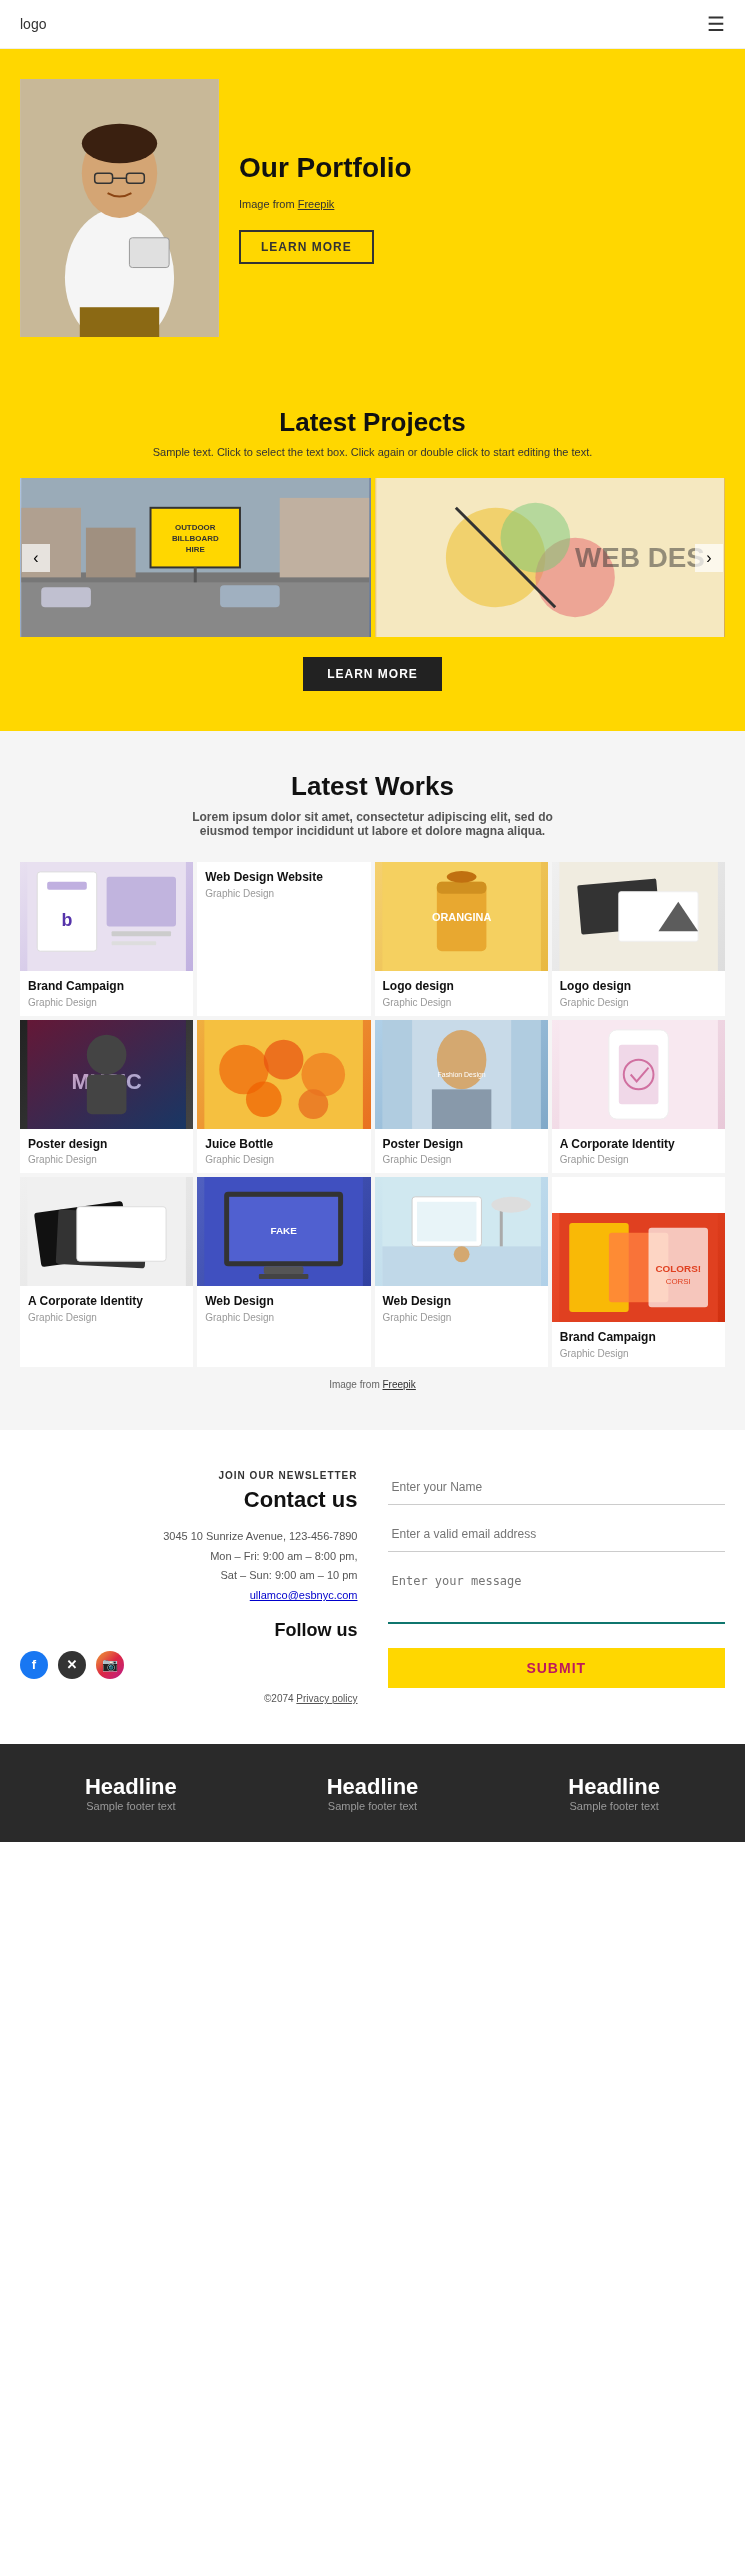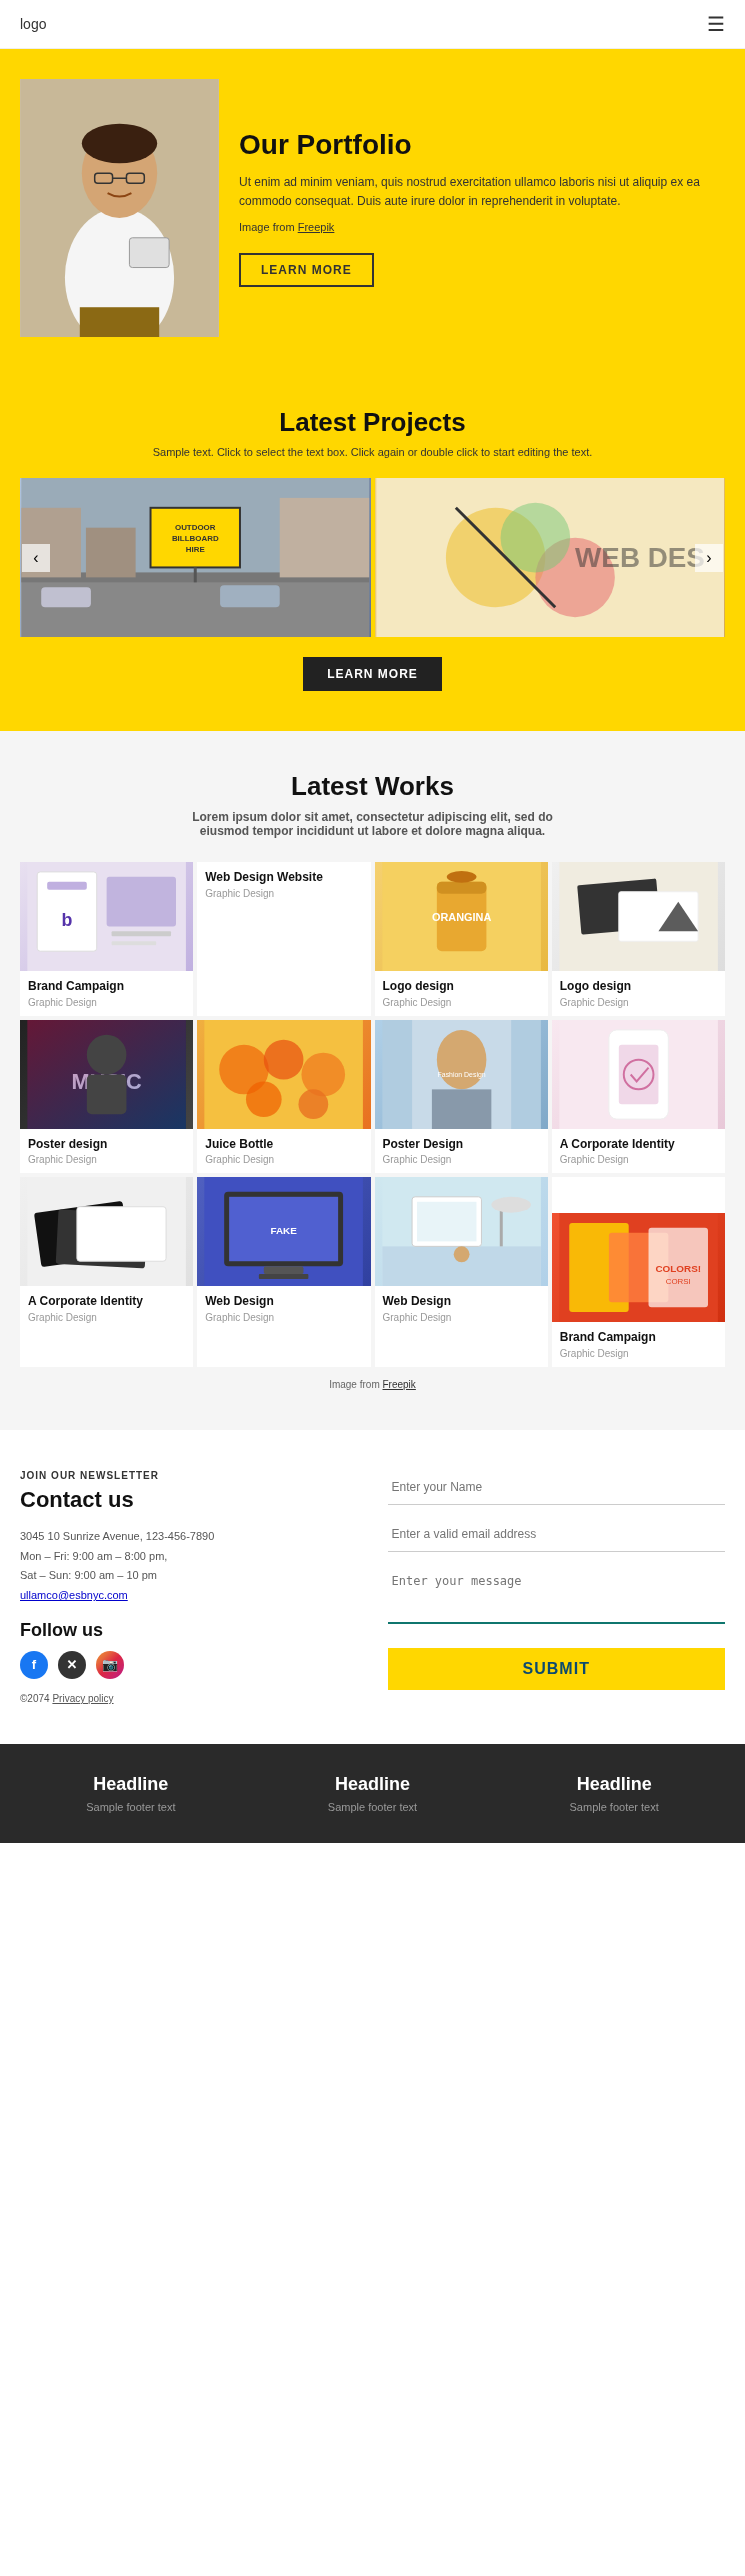--- a/index.html
+++ b/index.html
@@ -71,21 +71,21 @@
     .thumb-poster2 { background: linear-gradient(135deg, #b0d0e8 0%, #80a8c8 100%); }
     .thumb-corporate { background: linear-gradient(135deg, #f8e8f0 0%, #e8c8d8 100%); }
     .thumb-corp2 { background: linear-gradient(135deg, #f0f0f0 0%, #e0e0e0 100%); }
     .thumb-webdesign2 { background: linear-gradient(135deg, #5060c0 0%, #3040a0 100%); }
     .thumb-webdesign3 { background: linear-gradient(135deg, #d0e8f0 0%, #b0d0e8 100%); }
     .thumb-brand2 { background: linear-gradient(135deg, #f05030 0%, #d03010 100%); margin-top: 36px; }
 
     
     .section-contact { background: #fff; padding: 40px 20px; }
     .contact-inner { display: flex; gap: 30px; }
-    .contact-left { flex: 1; }
+    .contact-left { flex: 1; text-align: right; }
     .contact-tag { font-size: 10px; font-weight: 700; color: #333; letter-spacing: 1px; margin-bottom: 6px; }
     .contact-title { font-size: 22px; font-weight: 700; color: #111; margin-bottom: 14px; }
     .contact-addr { font-size: 11px; color: #555; line-height: 1.8; margin-bottom: 14px; }
     .contact-addr a { color: #0000cc; }
     .follow-title { font-size: 18px; font-weight: 700; color: #111; margin-bottom: 10px; }
     .social-icons { display: flex; gap: 10px; margin-bottom: 14px; }
     .social-icon {
       width: 28px; height: 28px; border-radius: 50%; display: flex; align-items: center;
       justify-content: center; font-size: 13px; color: #fff; font-weight: 700; cursor: pointer;
     }
@@ -99,28 +99,28 @@
       width: 100%; border: none; border-bottom: 1px solid #ccc;
       padding: 10px 4px; font-size: 12px; color: #999; margin-bottom: 12px;
       outline: none; background: transparent;
     }
     .form-textarea {
       width: 100%; border: none; border-bottom: 2px solid #0f766e;
       padding: 10px 4px; font-size: 12px; color: #999; margin-bottom: 20px;
       outline: none; background: transparent; resize: none; height: 60px;
     }
     .submit-btn {
-      width: 100%; background: #FFD700; color: #0c4a6e; border: none;
-      padding: 12px; font-size: 16px; font-weight: 700; cursor: pointer; letter-spacing: 1px;
+      width: 100%; background: #FFD700; color: #be185d; border: none;
+      padding: 12px; font-size: 14px; font-weight: 700; cursor: pointer; letter-spacing: 1px;
     }
 
     
     .footer { background: #2a2a2a; padding: 30px 20px; }
     .footer-grid { display: grid; grid-template-columns: repeat(3, 1fr); gap: 20px; text-align: center; }
-    .footer-col h3 { font-size: 18px; font-weight: 700; color: #fff; margin-bottom: 6px; }
+    .footer-col h3 { font-size: 22px; font-weight: 700; color: #fff; }
     .footer-col p { font-size: 11px; color: #999; }
 
     
     .hero-img-wrap {
       width: 199px; min-width: 199px; height: 258px; position: relative; background: #d4c8b0;
       overflow: hidden;
     }
     .person-svg { width: 100%; height: 100%; }
   </style>
 </head>
@@ -148,21 +148,20 @@
 
       <path d="M88 115 Q100 122 112 115" fill="none" stroke="#8B4513" stroke-width="2"></path>
 
       <rect x="60" y="230" width="80" height="30" fill="#8B6914"></rect>
 
       <rect x="110" y="160" width="40" height="30" rx="3" fill="#e0e0e0" stroke="#999" stroke-width="1"></rect>
     </svg>
   </div>
   <div class="hero-content">
     <h1>Our Portfolio</h1>
-    <p>Ut enim ad minim veniam, quis nostrud exercitation ullamco laboris nisi ut aliquip ex ea commodo consequat. Duis aute irure dolor in reprehenderit in voluptate.</p>
     <p class="freepik-note">
       Image from <a href="#">Freepik</a>
     </p>
     <button class="btn-yellow">LEARN MORE</button>
   </div>
 </section>
 
 <section class="section-projects">
   <h2>Latest Projects</h2>
   <p class="subtitle">Sample text. Click to select the text box. Click again or double click to start editing the text.</p>

